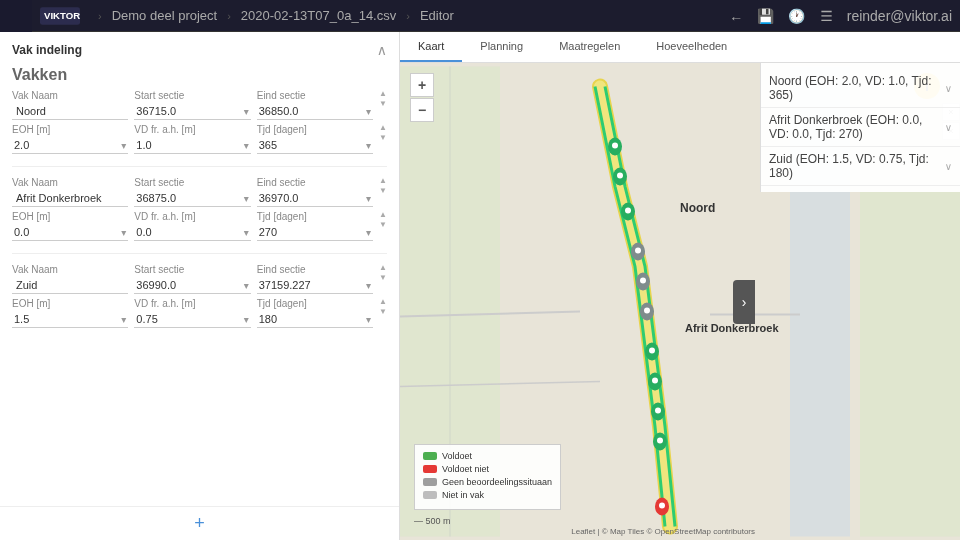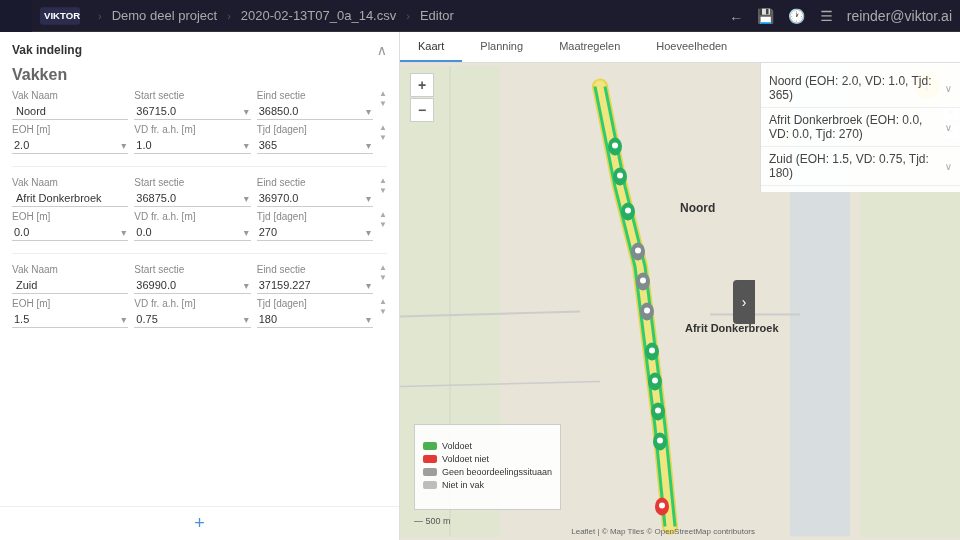--- a/index.html
+++ b/index.html
@@ -349,21 +349,21 @@
       cursor: pointer;
     }
 
     
     .map-legend {
       position: absolute;
       bottom: 30px;
       left: 14px;
       background: rgba(255,255,255,0.9);
       border: 1px solid #ccc;
-      padding: 16px 8px;
+      padding: 6px 8px;
       font-size: 9px;
     }
     .legend-item {
       display: flex;
       align-items: center;
       gap: 5px;
       margin-bottom: 3px;
     }
     .legend-color {
       width: 14px;

